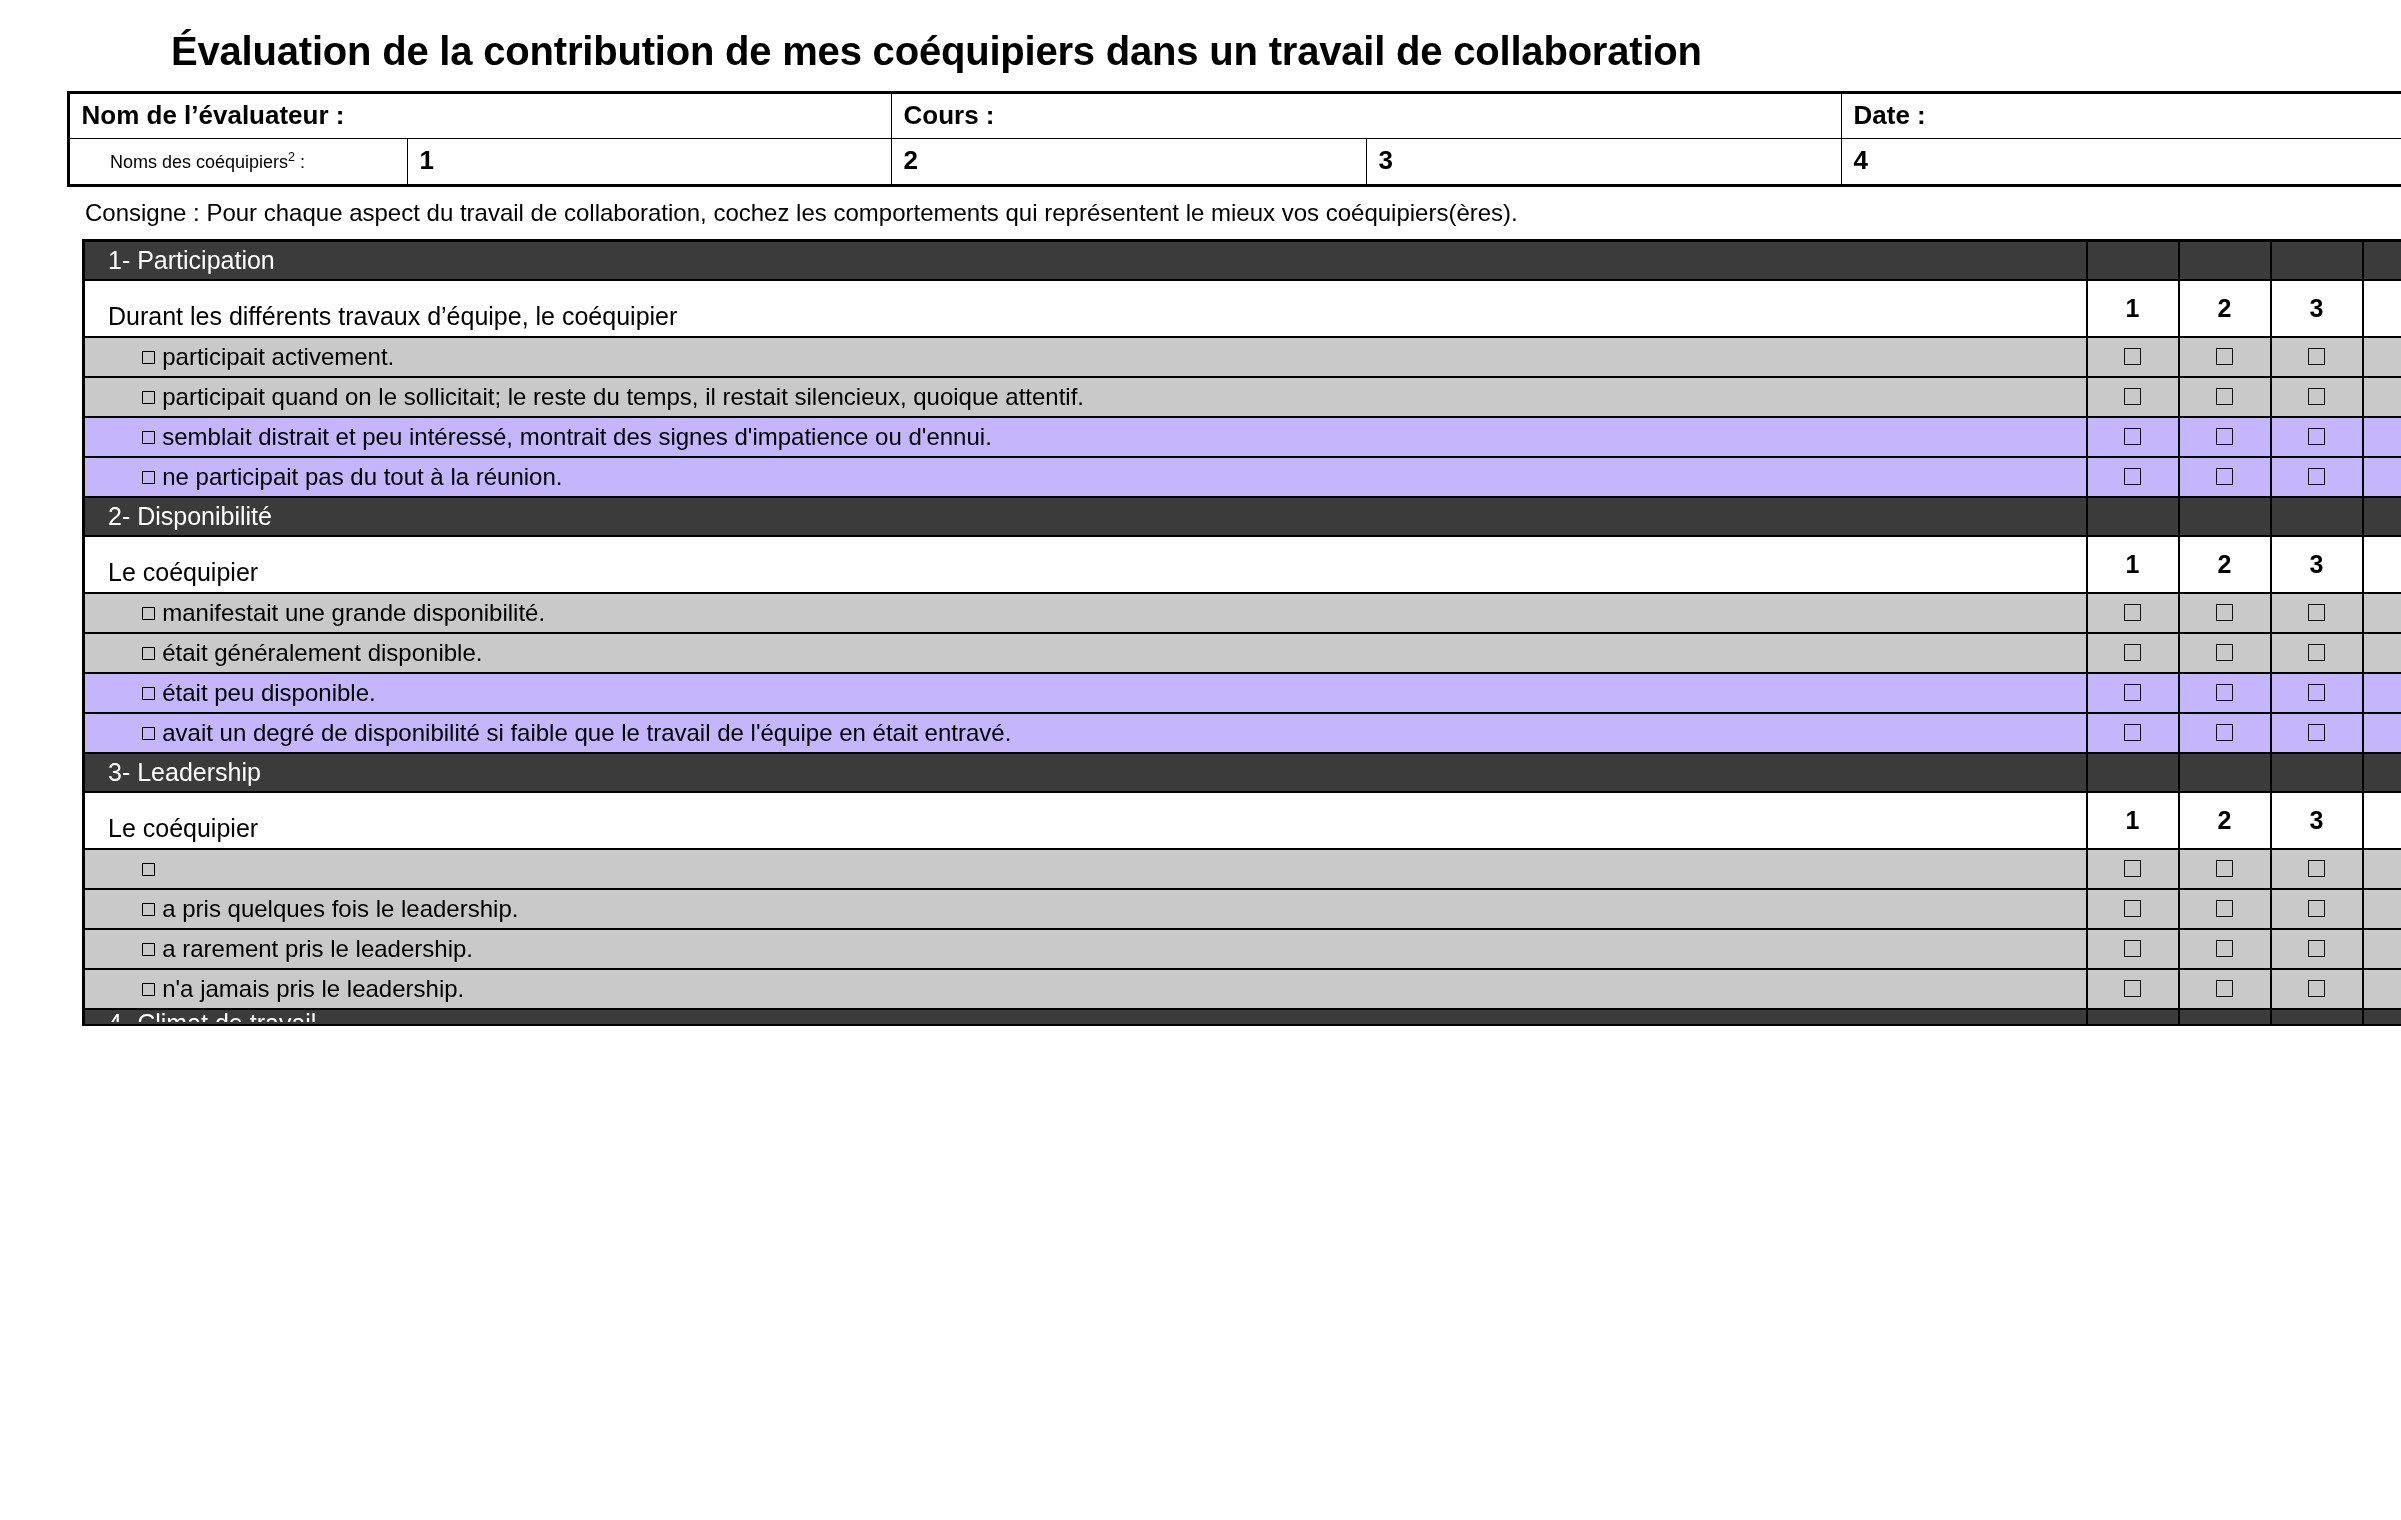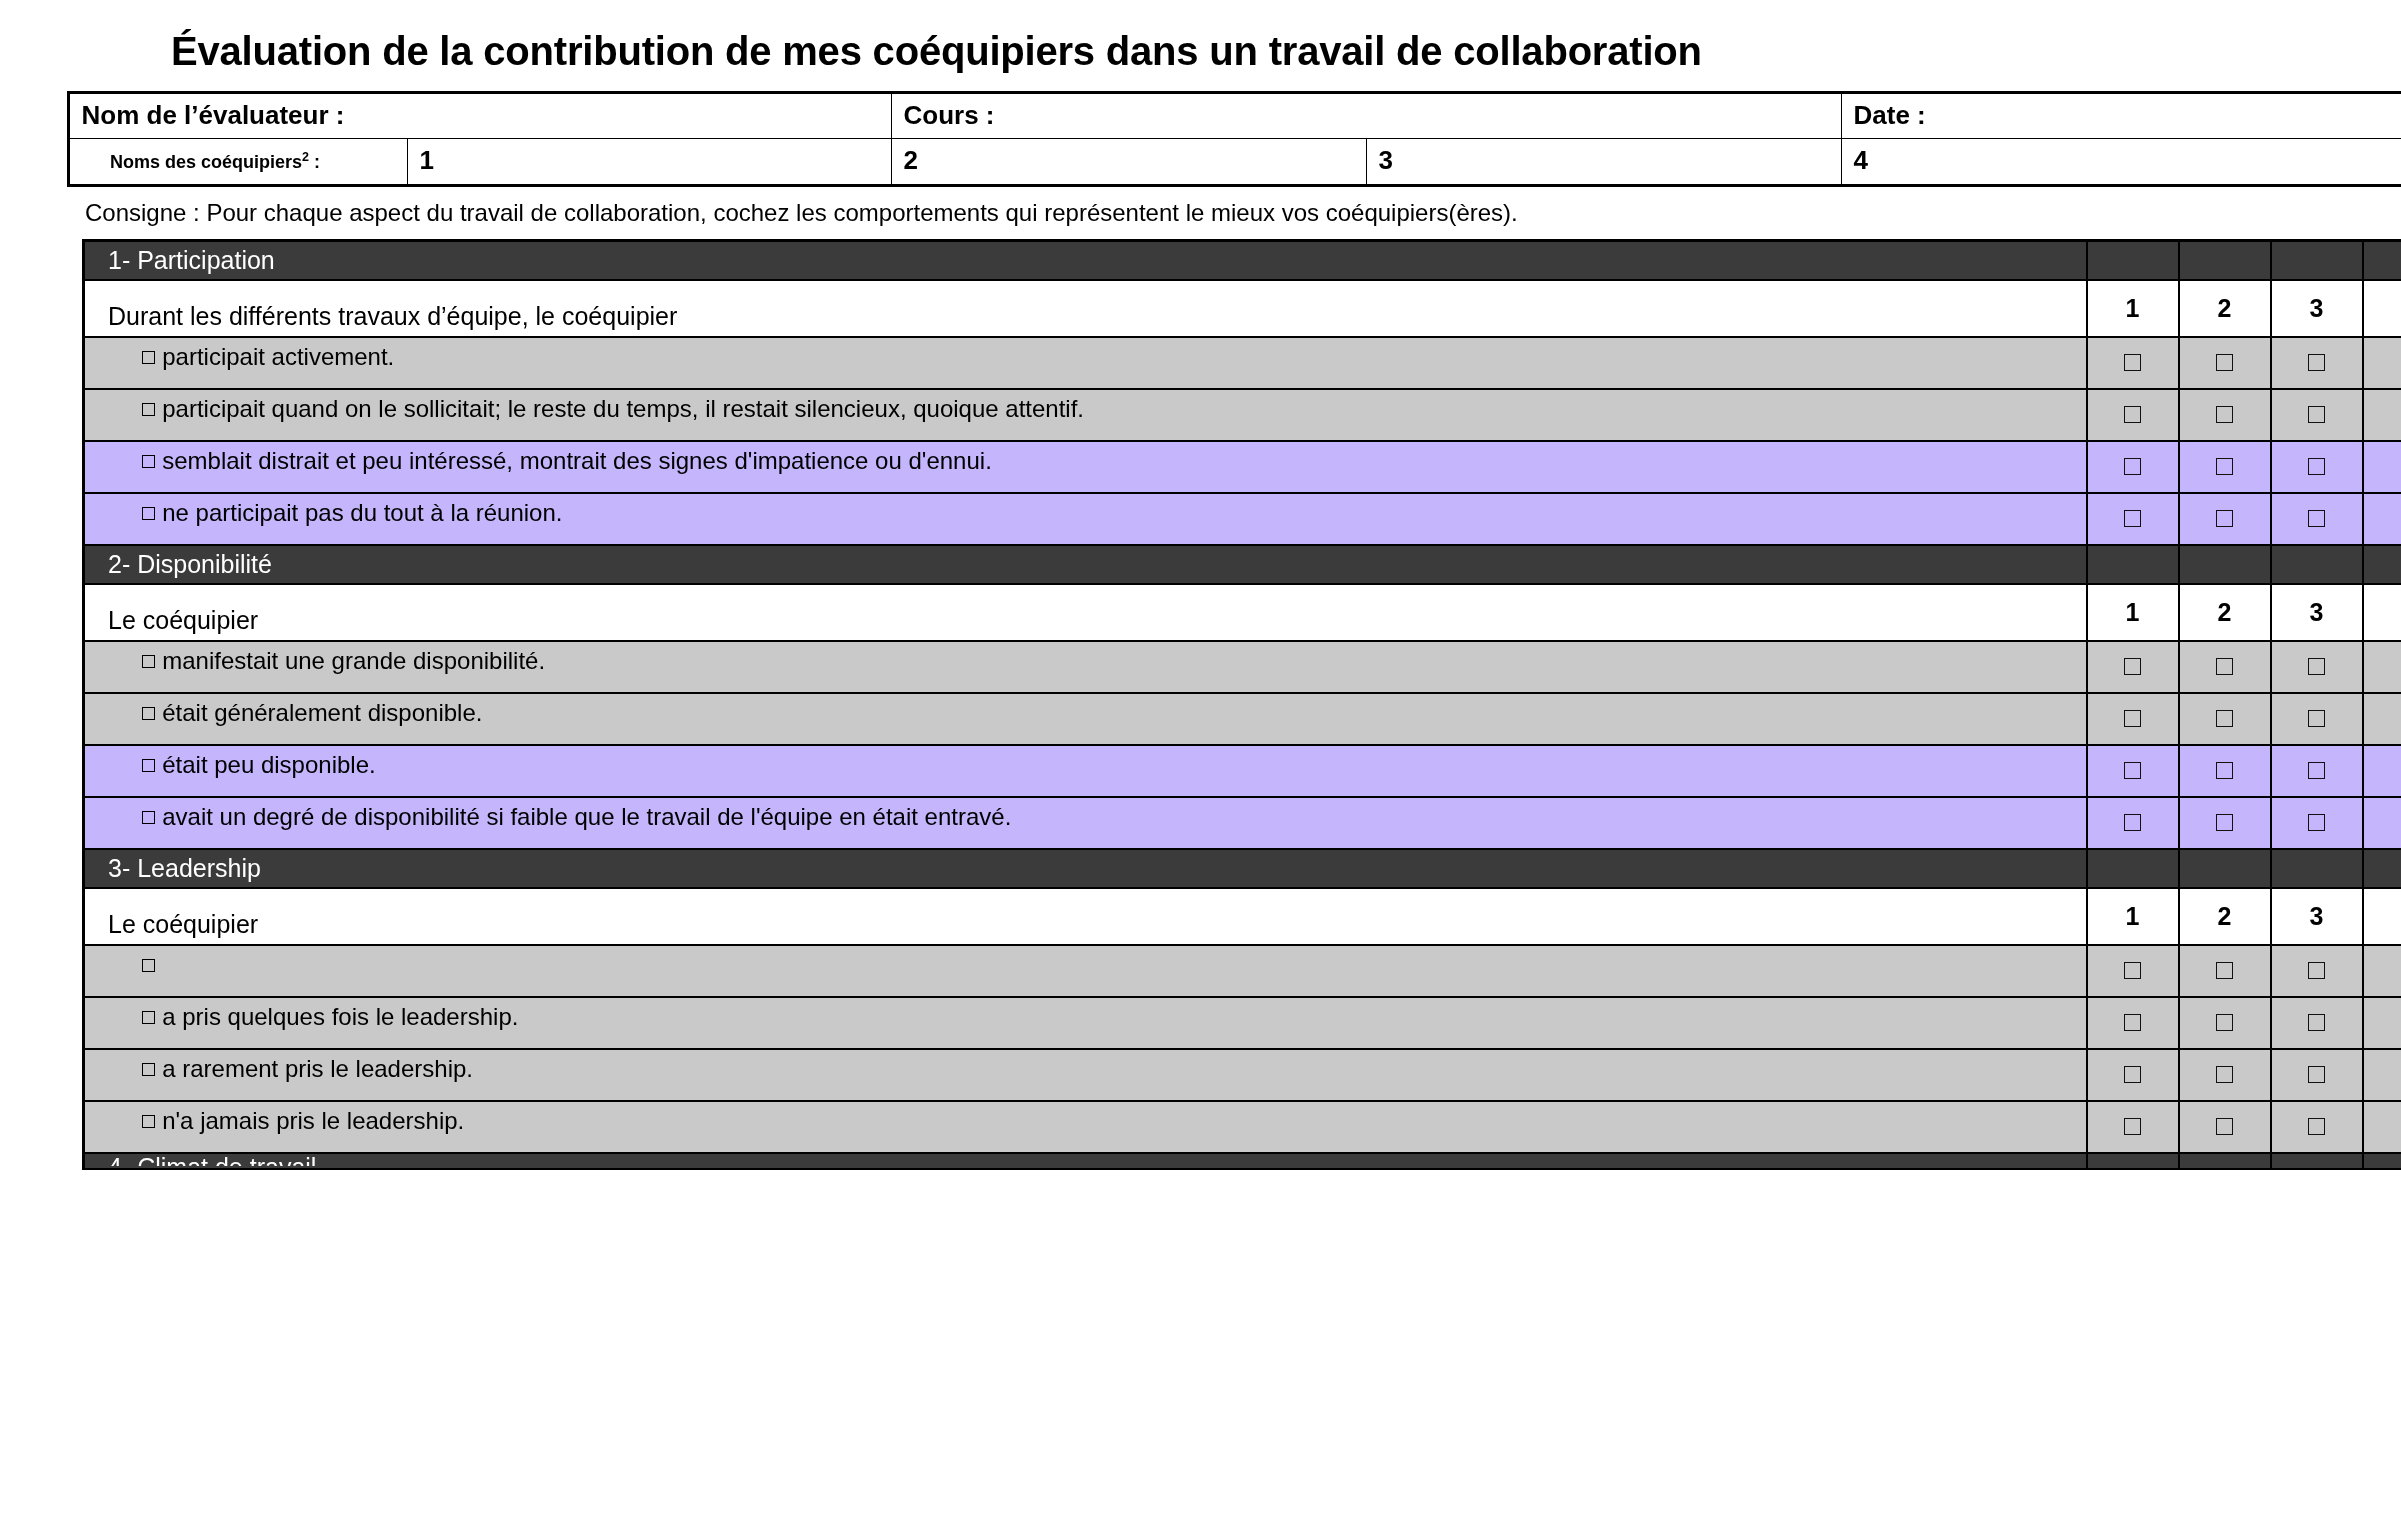--- a/index.html
+++ b/index.html
@@ -53,21 +53,21 @@
     padding: 6.7px 0 7.7px 11.5px;
     line-height: 1.15;
   }
   .lbl-bold {
     font-size: 26px;
     font-weight: bold;
     white-space: nowrap;
   }
   .lbl-small {
     font-size: 18px;
-    font-weight: bold;
+    font-weight: normal;
     white-space: nowrap;
     padding-left: 40px;
   }
   .lbl-small sup {
     font-size: 12.5px;
     vertical-align: super;
   }
   .num-bold {
     font-size: 26px;
     font-weight: bold;
@@ -131,21 +131,21 @@
     text-align: center;
     line-height: 39px;
   }
 
   tr.item-row td { height: 38px; }
   tr.item-row.shaded td { background: #c9c9c9; }
   tr.item-row.plain  td { background: #c4b5fd; }
 
   .item-text {
     font-size: 24px;
-    padding: 0 0 12px 57px;
+    padding: 0 0 0 57px;
     line-height: 38px;
     white-space: nowrap;
   }
   .item-box {
     display: inline-block;
     width: 12.5px;
     height: 12.5px;
     border: 1.9px solid #000;
     box-sizing: border-box;
     margin-right: 7.7px;

